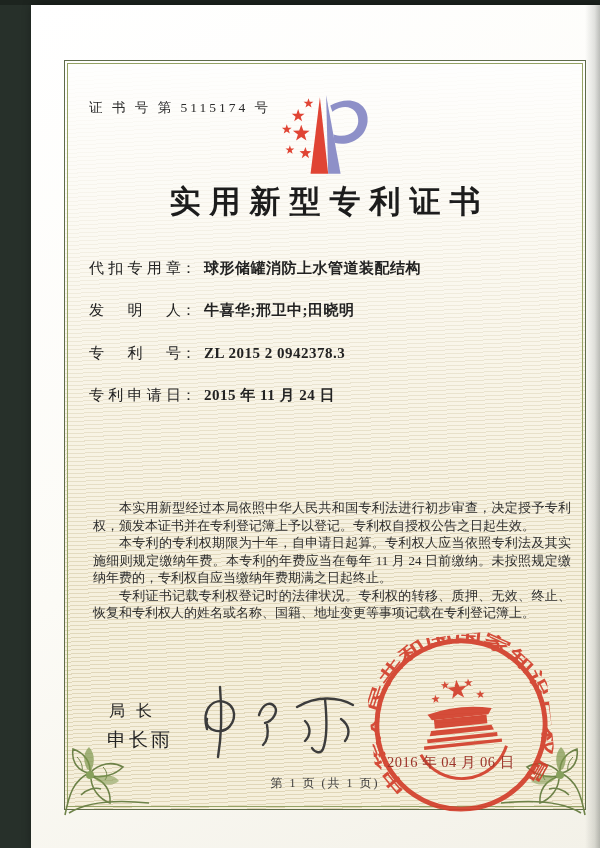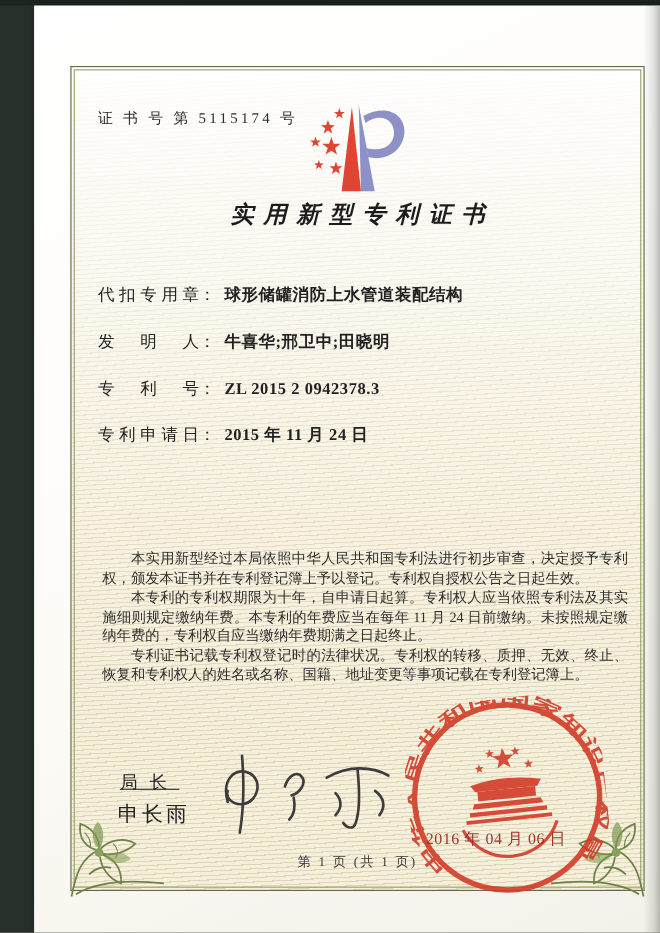--- a/index.html
+++ b/index.html
@@ -29,36 +29,36 @@
   }
   .frame::before{
     content:'';position:absolute;inset:2px;border:1px solid #94a264;pointer-events:none;
   }
   .cert-no{
     position:absolute;left:24px;top:38px;font-size:13.5px;letter-spacing:3px;color:#2b2b2b;
   }
   .logo{position:absolute;left:210px;top:30px;width:96px;height:88px;}
   .cert-title{
     position:absolute;top:120px;left:0;width:100%;text-align:center;
-    font-size:21px;font-weight:600;letter-spacing:9px;text-indent:9px;color:#1c1c1c;font-style:italic;
+    font-size:31px;font-weight:600;letter-spacing:9px;text-indent:9px;color:#1c1c1c;
   }
   .tax-seal{
     position:absolute;left:455px;top:62px;width:90px;height:90px;
     transform:rotate(-14deg);opacity:0.88;
   }
   .field{position:absolute;left:24px;font-size:15px;color:#222;white-space:nowrap;}
   .flabel{display:inline-block;width:92px;text-align:justify;text-align-last:justify;}
   .fcolon{margin-right:8px;}
   .fvalue{letter-spacing:0.5px;font-weight:bold;}
   .paras{
     position:absolute;left:28px;top:438px;width:478px;
     font-size:13px;line-height:17.5px;color:#2e2e2e;text-align:justify;
   }
   .paras p{margin:0;text-indent:2em;}
-  .director-title{position:absolute;left:44px;top:640px;font-size:16px;letter-spacing:11px;color:#222;text-decoration:underline;}
+  .director-title{position:absolute;left:44px;top:640px;font-size:16px;letter-spacing:11px;color:#222;}
   .director-name{position:absolute;left:42px;top:666px;font-size:19px;letter-spacing:3px;color:#222;}
   .signature{position:absolute;left:128px;top:620px;width:170px;height:100px;}
   .big-seal{
     position:absolute;left:340px;top:630px;width:180px;height:180px;z-index:4;
     transform:rotate(-6deg);opacity:0.9;
   }
   .seal-date{
     position:absolute;left:356px;top:748px;z-index:5;
     font-size:14.5px;letter-spacing:0.5px;color:#9c342a;white-space:nowrap;
   }

